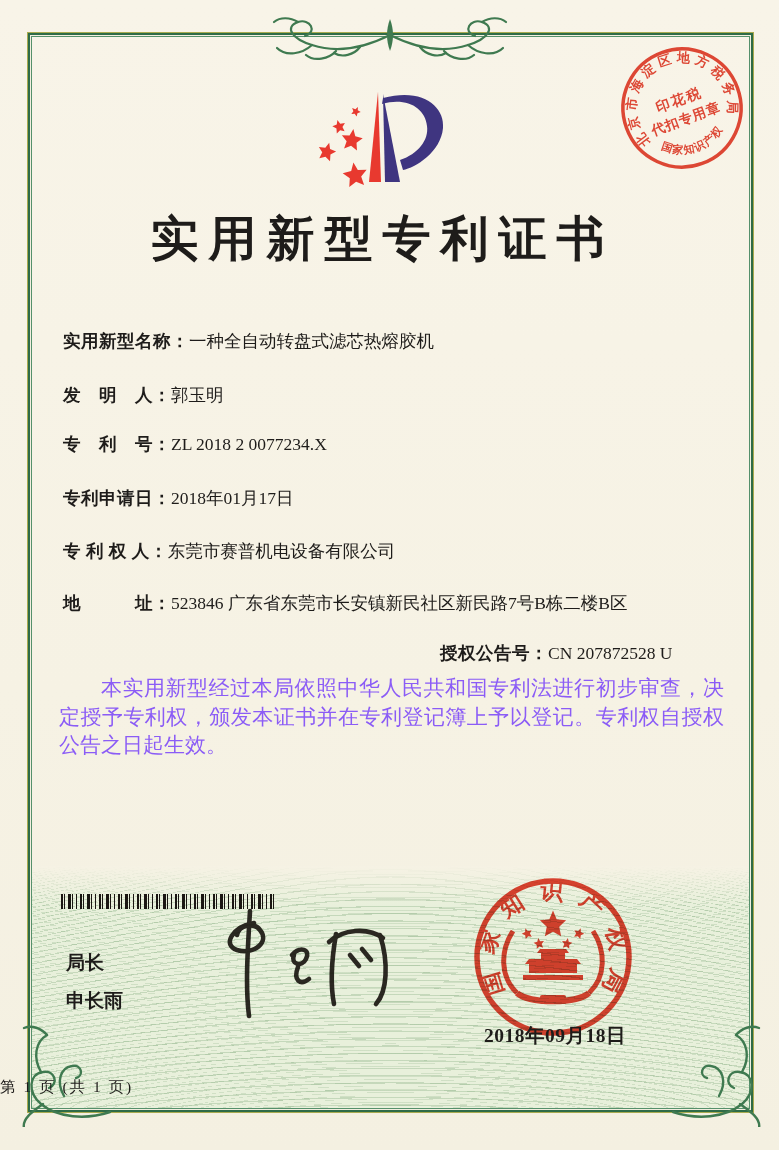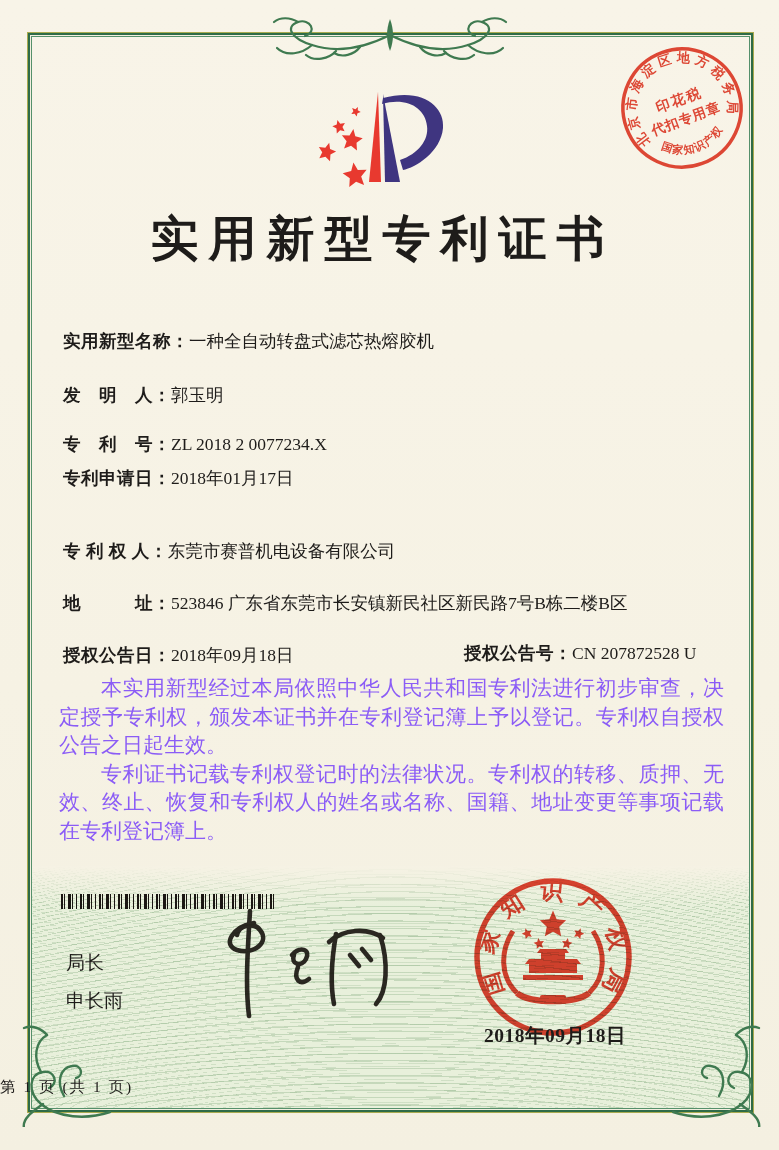--- a/index.html
+++ b/index.html
@@ -32,36 +32,36 @@
   .flourish.bl{left:8px;top:1022px;}
   .flourish.br{right:4px;top:1022px;transform:scaleX(-1);}
   
   .cert-no{position:absolute;left:64px;top:92px;font-size:18px;letter-spacing:3px;font-weight:500;z-index:3;}
   .logo{position:absolute;left:303px;top:84px;z-index:3;}
   .title{position:absolute;left:0;right:14px;top:207px;margin:0;text-align:center;
     font-size:48px;font-weight:700;letter-spacing:10px;z-index:3;}
   .fr{position:absolute;left:63px;width:662px;font-size:17.5px;line-height:1.6;z-index:3;}
   .flabel{font-weight:700;letter-spacing:.5px;}
   .fvalue{font-weight:400;}
-  .fr1{top:327px}.fr2{top:381px}.fr3{top:430px}.fr4{top:464px}
+  .fr1{top:327px}.fr2{top:381px}.fr3{top:430px}.fr4{top:484px}
   .fr5{top:537px}.fr6{top:589px}.fr7{top:641px}
-  .grant-no{position:absolute;left:440px;top:641px;font-size:17.5px;z-index:3;margin-left:24px;}
+  .grant-no{position:absolute;left:440px;top:641px;font-size:17.5px;z-index:3;}
   .body-text{position:absolute;left:59px;top:674px;width:665px;z-index:3;
     font-size:21px;line-height:28.6px;text-align:justify;color:#8b5cf6;}
   .body-text p{margin:0;text-indent:2em;}
   
   .barcode{position:absolute;left:61px;top:894px;width:215px;height:15px;z-index:3;
     background-image:repeating-linear-gradient(90deg,
       #1b1713 0 2px, transparent 2px 3px,
       #1b1713 3px 4px, transparent 4px 7px,
       #1b1713 7px 10px, transparent 10px 11px,
       #1b1713 11px 12px, transparent 12px 15px,
       #1b1713 15px 16px, transparent 16px 19px);}
   .signer{position:absolute;left:66px;top:950px;z-index:3;
-    font-family:"Liberation Sans","DejaVu Sans",sans-serif;font-size:19px;font-weight:400;}
+    font-family:"Liberation Sans","DejaVu Sans",sans-serif;font-size:19px;font-weight:700;}
   .signer div{margin-bottom:12px;}
   .signature{position:absolute;left:192px;top:903px;z-index:4;}
   .seal{position:absolute;left:463px;top:867px;z-index:4;mix-blend-mode:multiply;opacity:.95;}
   .seal-date{position:absolute;left:455px;top:1022px;width:200px;text-align:center;z-index:5;
     font-size:19.5px;font-weight:600;letter-spacing:.5px;}
   .tax-stamp{position:absolute;left:612px;top:38px;z-index:4;transform:rotate(-20deg);
     mix-blend-mode:multiply;opacity:.92;}
   .footer{position:absolute;left:0;right:0;top:1077px;text-align:left;
     font-size:15.5px;letter-spacing:2px;z-index:3;}
   svg text{font-family:"Liberation Sans","DejaVu Sans",sans-serif;}
@@ -135,30 +135,26 @@
   </div>
   <div class="fr fr4">
     <span class="flabel">专利申请日：</span><span class="fvalue">2018年01月17日</span>
   </div>
   <div class="fr fr5">
     <span class="flabel">专 利 权 人：</span><span class="fvalue">东莞市赛普机电设备有限公司</span>
   </div>
   <div class="fr fr6">
     <span class="flabel">地　　　址：</span><span class="fvalue">523846 广东省东莞市长安镇新民社区新民路7号B栋二楼B区</span>
   </div>
-  <div class="fr fr7">
-    <span class="flabel">授权公告日：</span><span class="fvalue">2018年09月18日</span>
-  </div>
   <div class="grant-no">
     <span class="flabel">授权公告号：</span><span class="fvalue">CN 207872528 U</span>
   </div>
 
   <div class="body-text">
     <p>本实用新型经过本局依照中华人民共和国专利法进行初步审查，决定授予专利权，颁发本证书并在专利登记簿上予以登记。专利权自授权公告之日起生效。</p>
-    <p>专利证书记载专利权登记时的法律状况。专利权的转移、质押、无效、终止、恢复和专利权人的姓名或名称、国籍、地址变更等事项记载在专利登记簿上。</p>
   </div>
 
   <div class="barcode"></div>
 
   <div class="signer">
     <div>局长</div>
     <div>申长雨</div>
   </div>
 
   <svg class="signature" width="210" height="118" viewBox="0 0 210 118">

